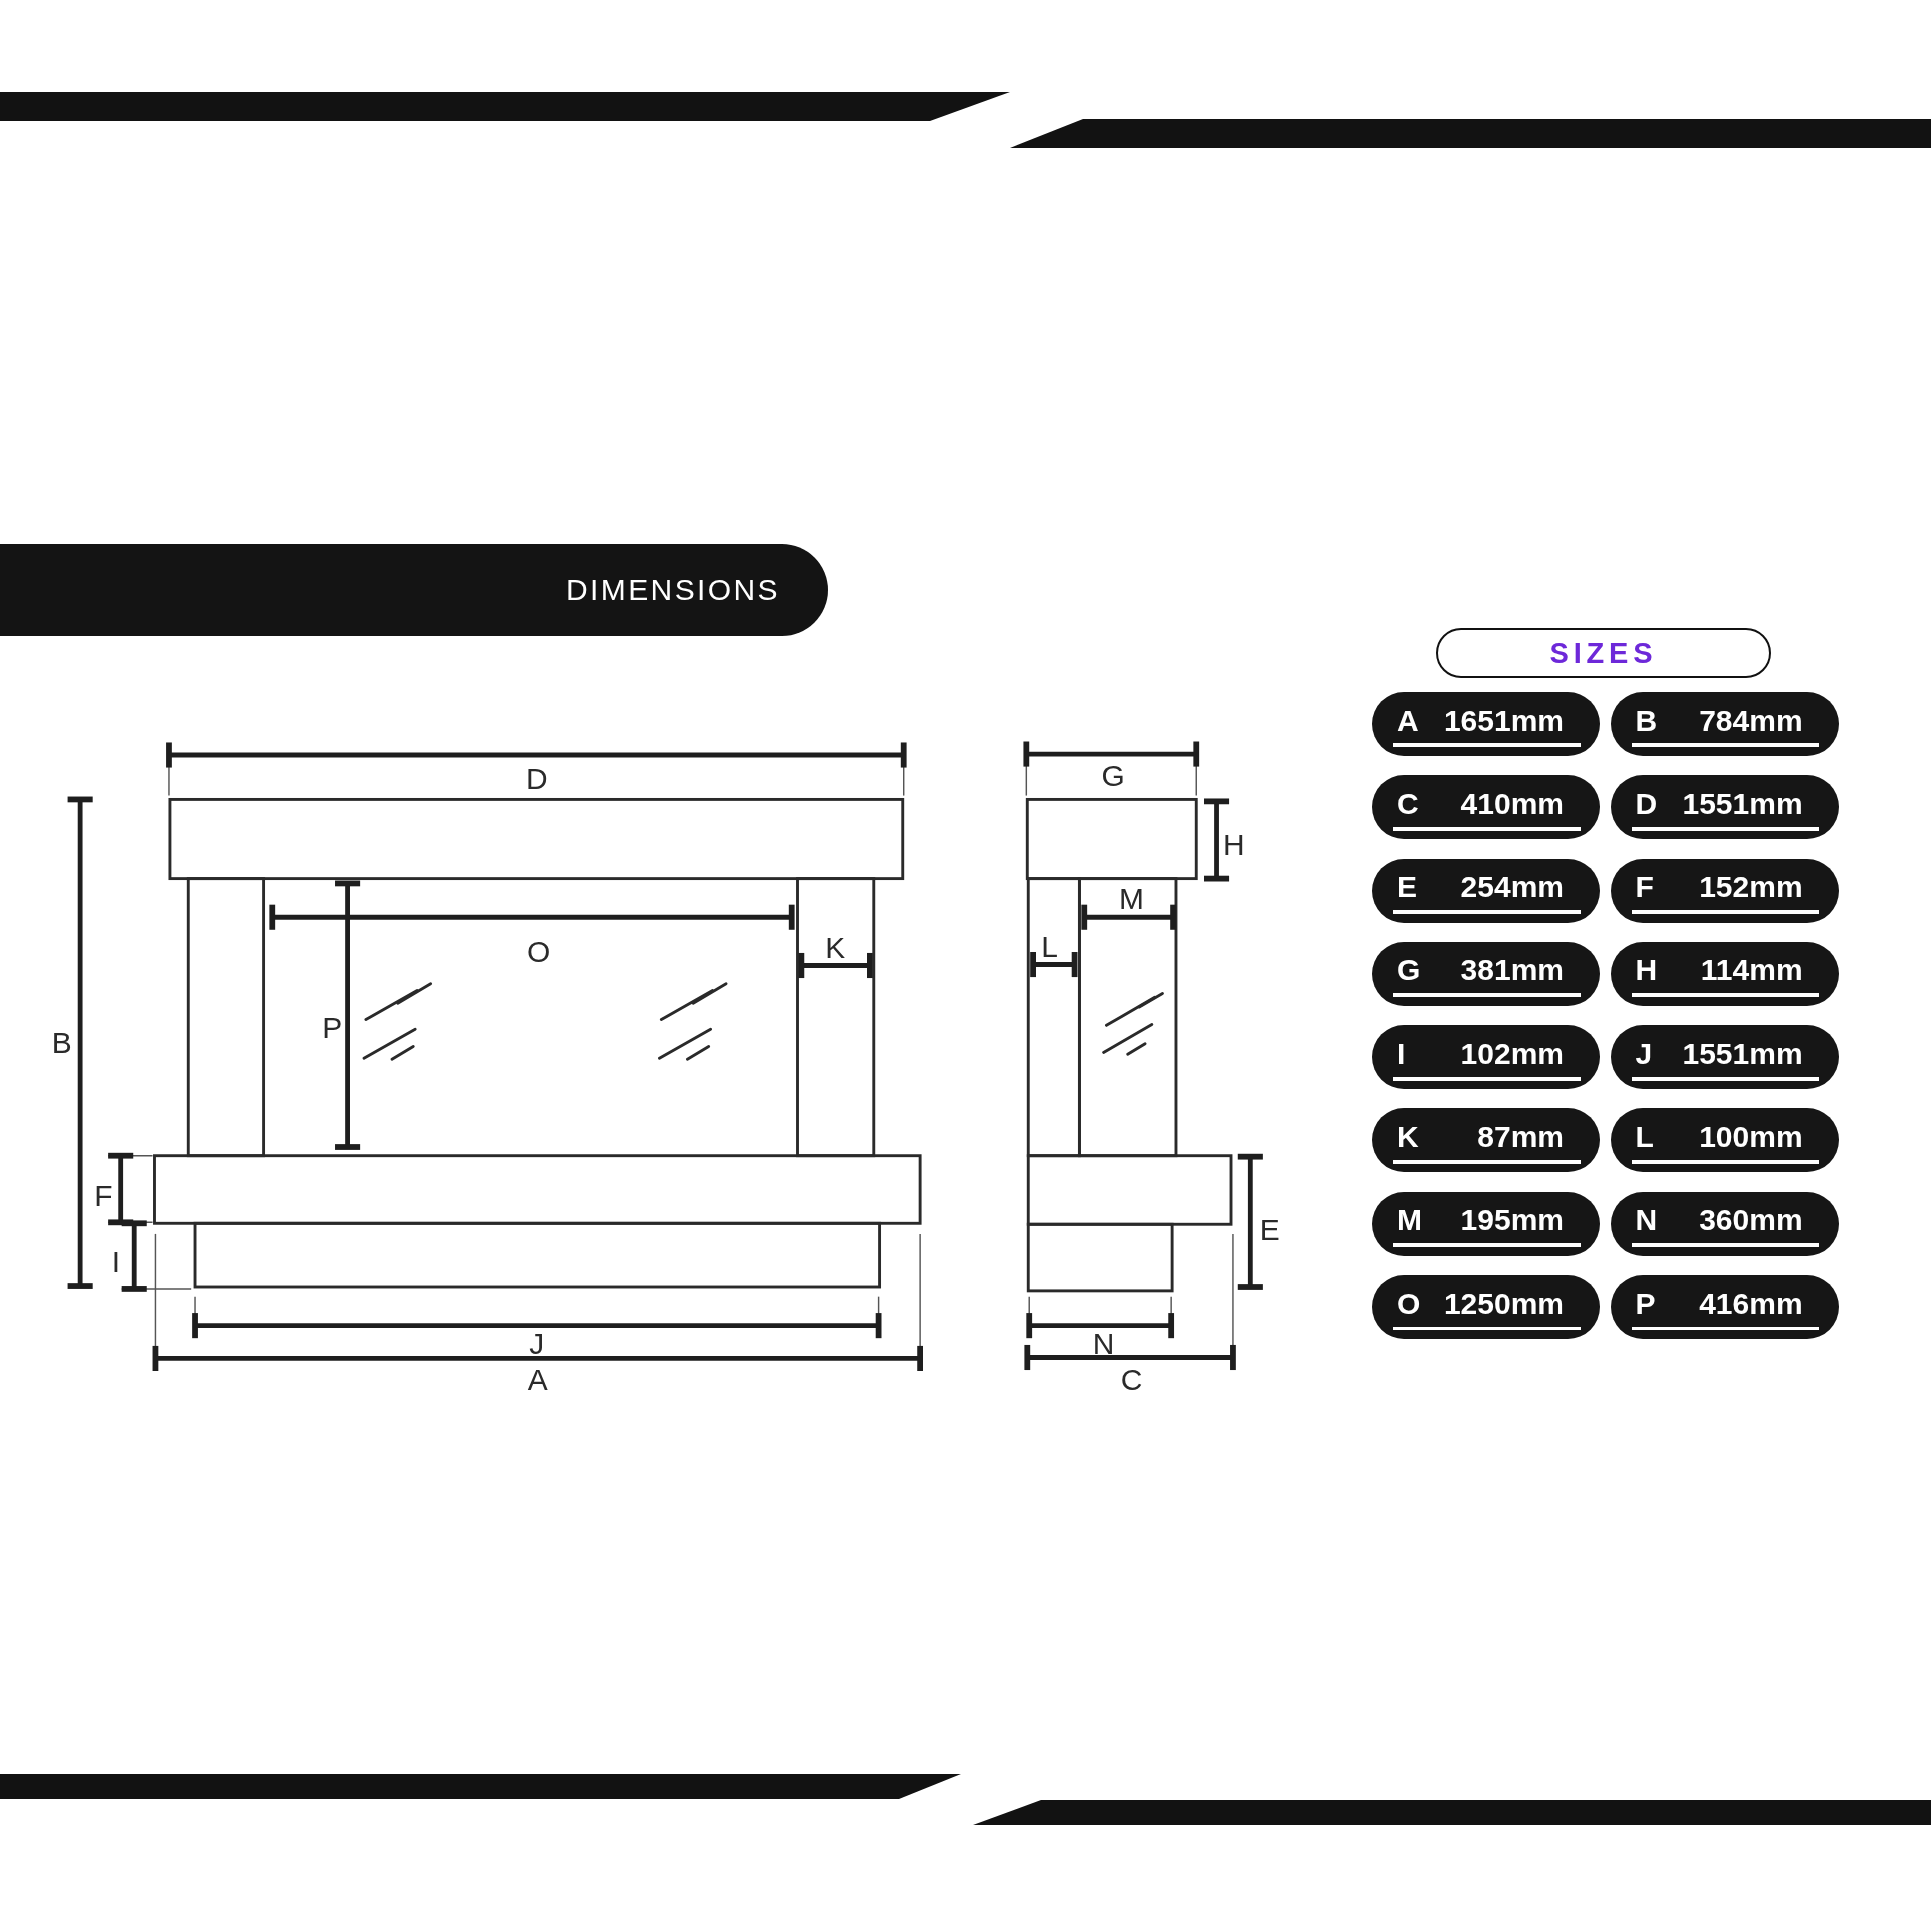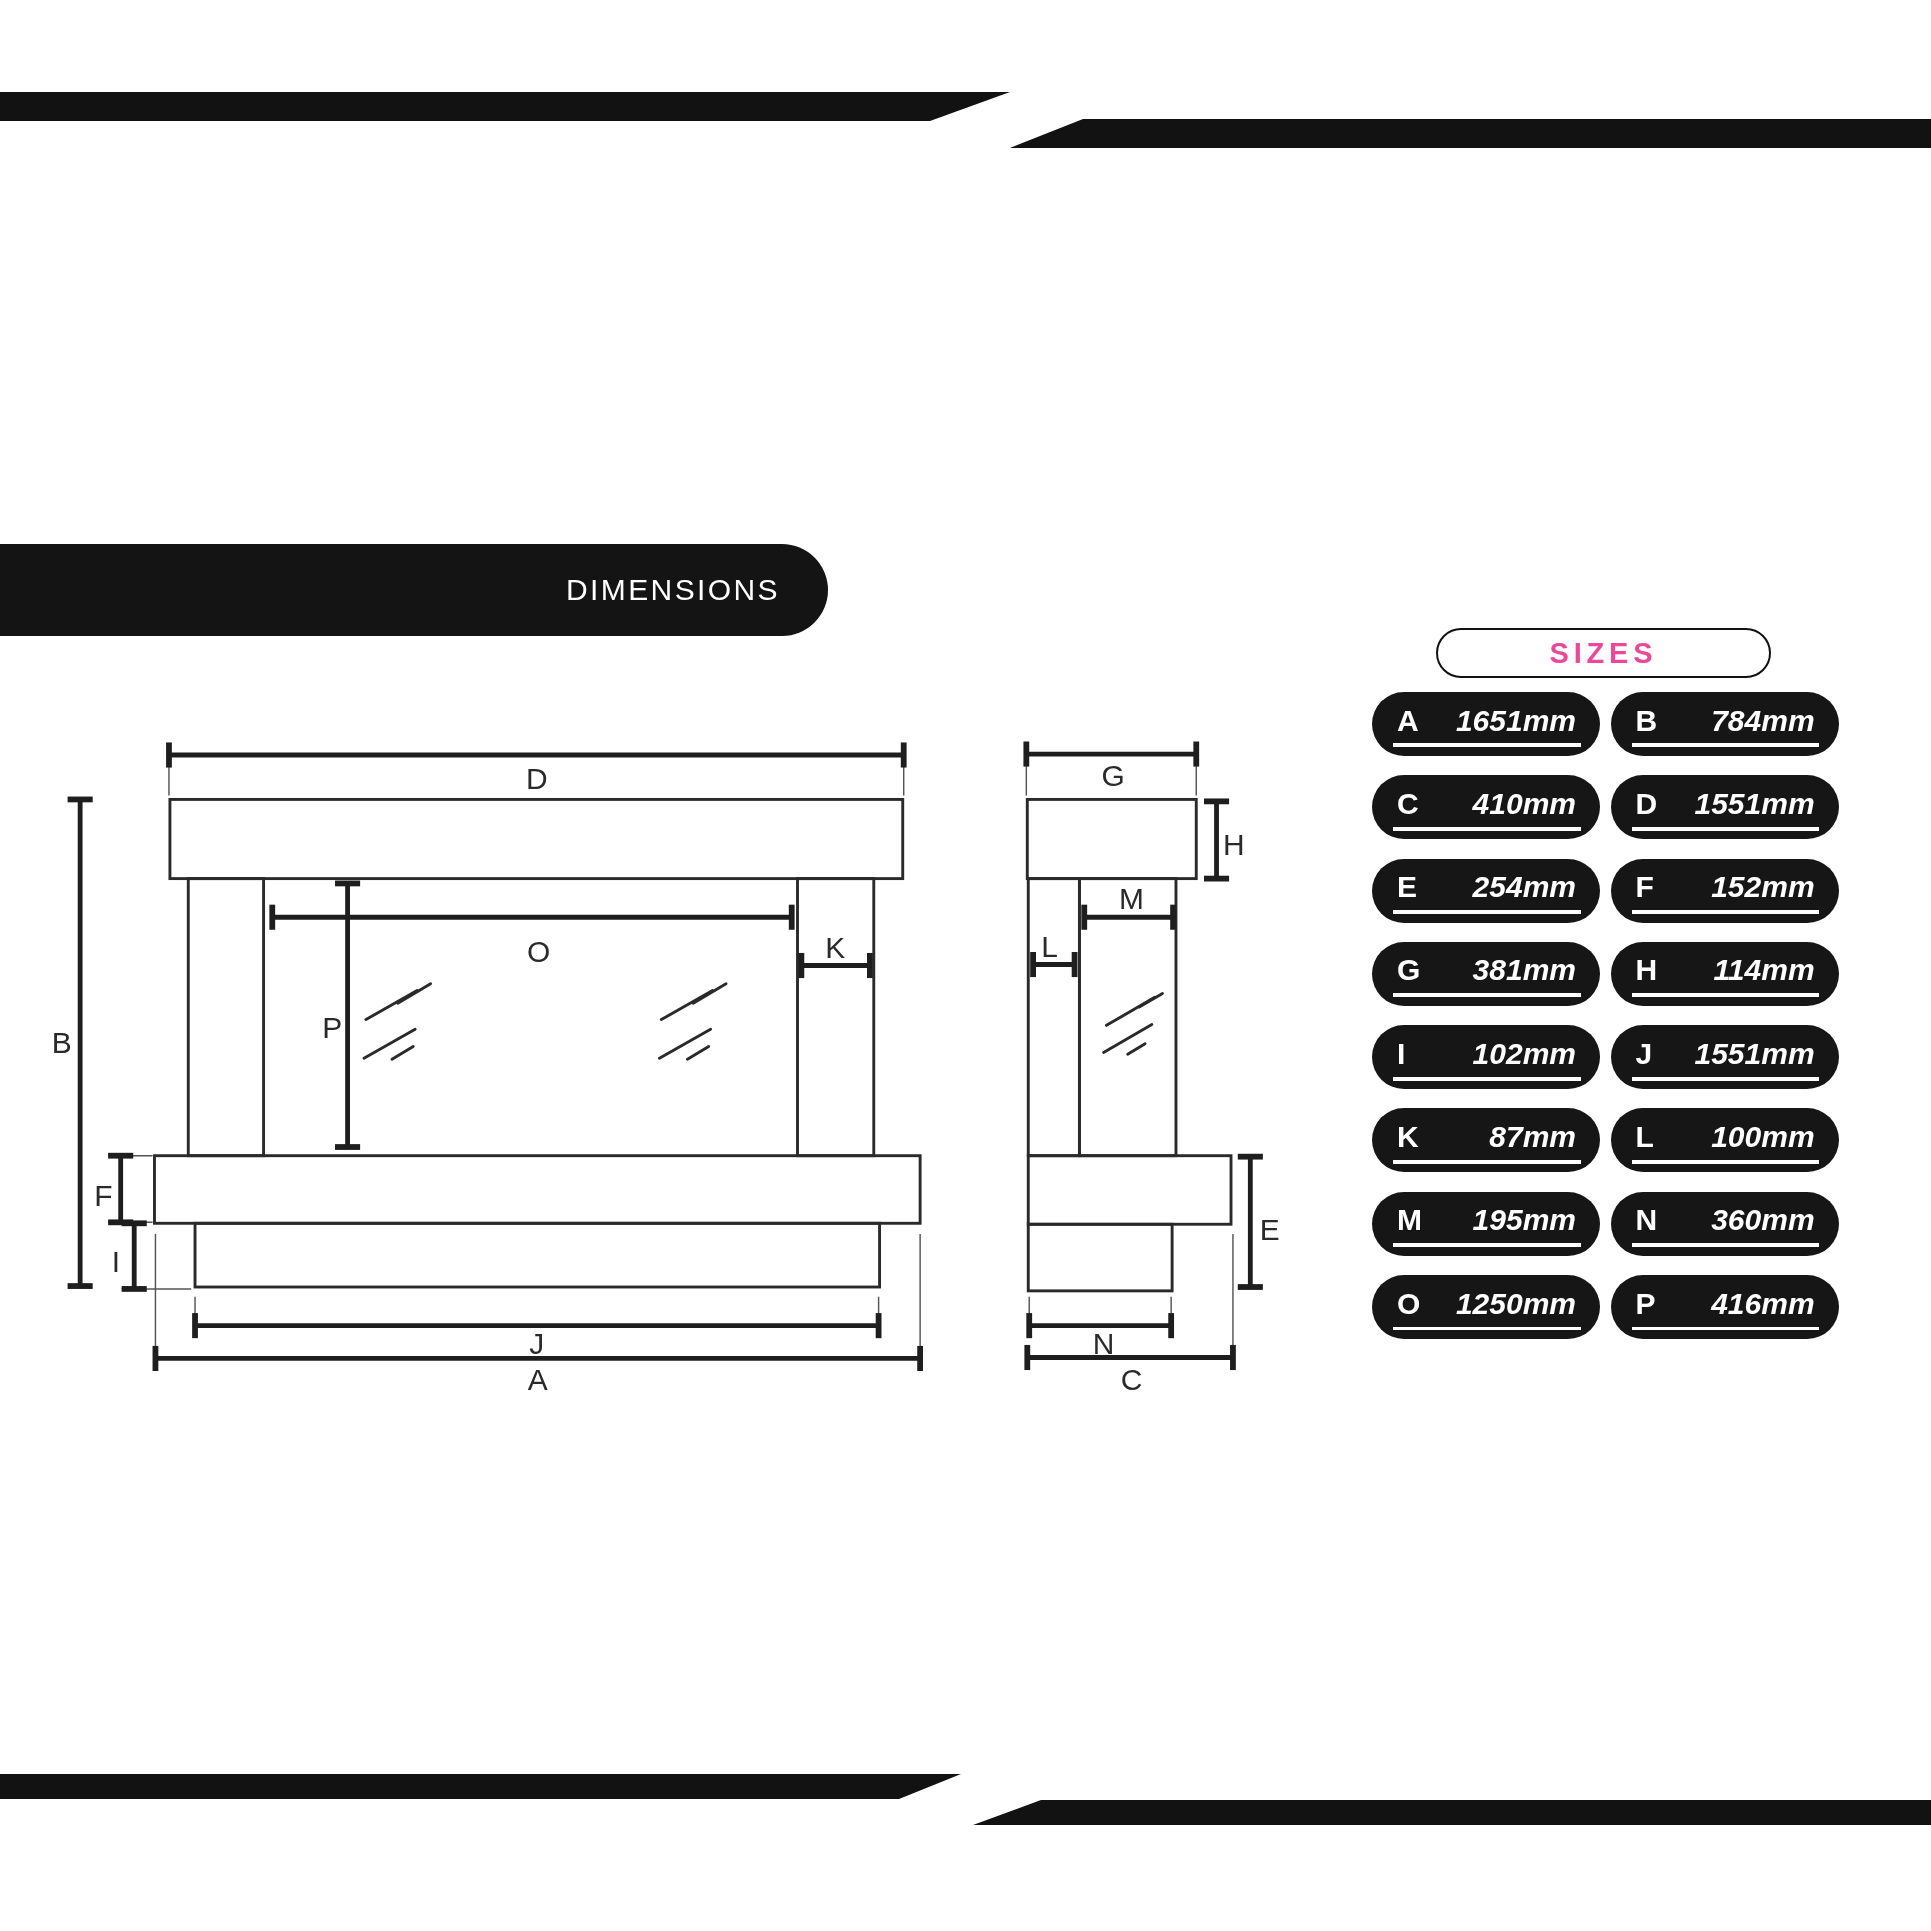--- a/index.html
+++ b/index.html
@@ -27,35 +27,35 @@
     display:flex; align-items:center; justify-content:flex-end;
     padding-right:48px; box-sizing:border-box;
     color:#ffffff; font-size:30px; letter-spacing:2.4px; font-weight:400;
   }
 
   
   .sizes-title {
     position:absolute; left:1436px; top:628px; width:335px; height:50px;
     background:#ffffff; border:2.9px solid #111111; border-radius:25px;
     box-sizing:border-box; display:flex; align-items:center; justify-content:center;
-    font-weight:bold; font-size:29px; letter-spacing:4.8px; color:#ec4899;
+    font-weight:bold; font-size:29px; letter-spacing:4.8px; color:#6d28d9;
   }
 
   
   .sizes-grid {
     position:absolute; left:1372px; top:692px;
     display:grid; grid-template-columns:228px 228px;
     column-gap:10.6px; row-gap:19.3px;
   }
   .size-pill {
     position:relative; height:64px; background:#161616; border-radius:32px;
     color:#ffffff; font-weight:bold; font-size:30px; line-height:30px;
   }
   .size-pill .letter { position:absolute; left:25px;  top:13.5px; }
-  .size-pill .value  { position:absolute; right:24px; top:13.5px;font-style:italic; }
+  .size-pill .value  { position:absolute; right:36px; top:13.5px; }
   .size-pill .underline {
     position:absolute; left:21px; right:19.3px; bottom:8.7px; height:3.9px;
     background:#ffffff;
   }
 
   .drawing-svg { position:absolute; left:0; top:0; width:1931px; height:1931px; }
   .dim-label { font-family:"Liberation Sans", sans-serif; font-size:31px; fill:#2a2a2a; }
 </style>
 </head>
 <body>

